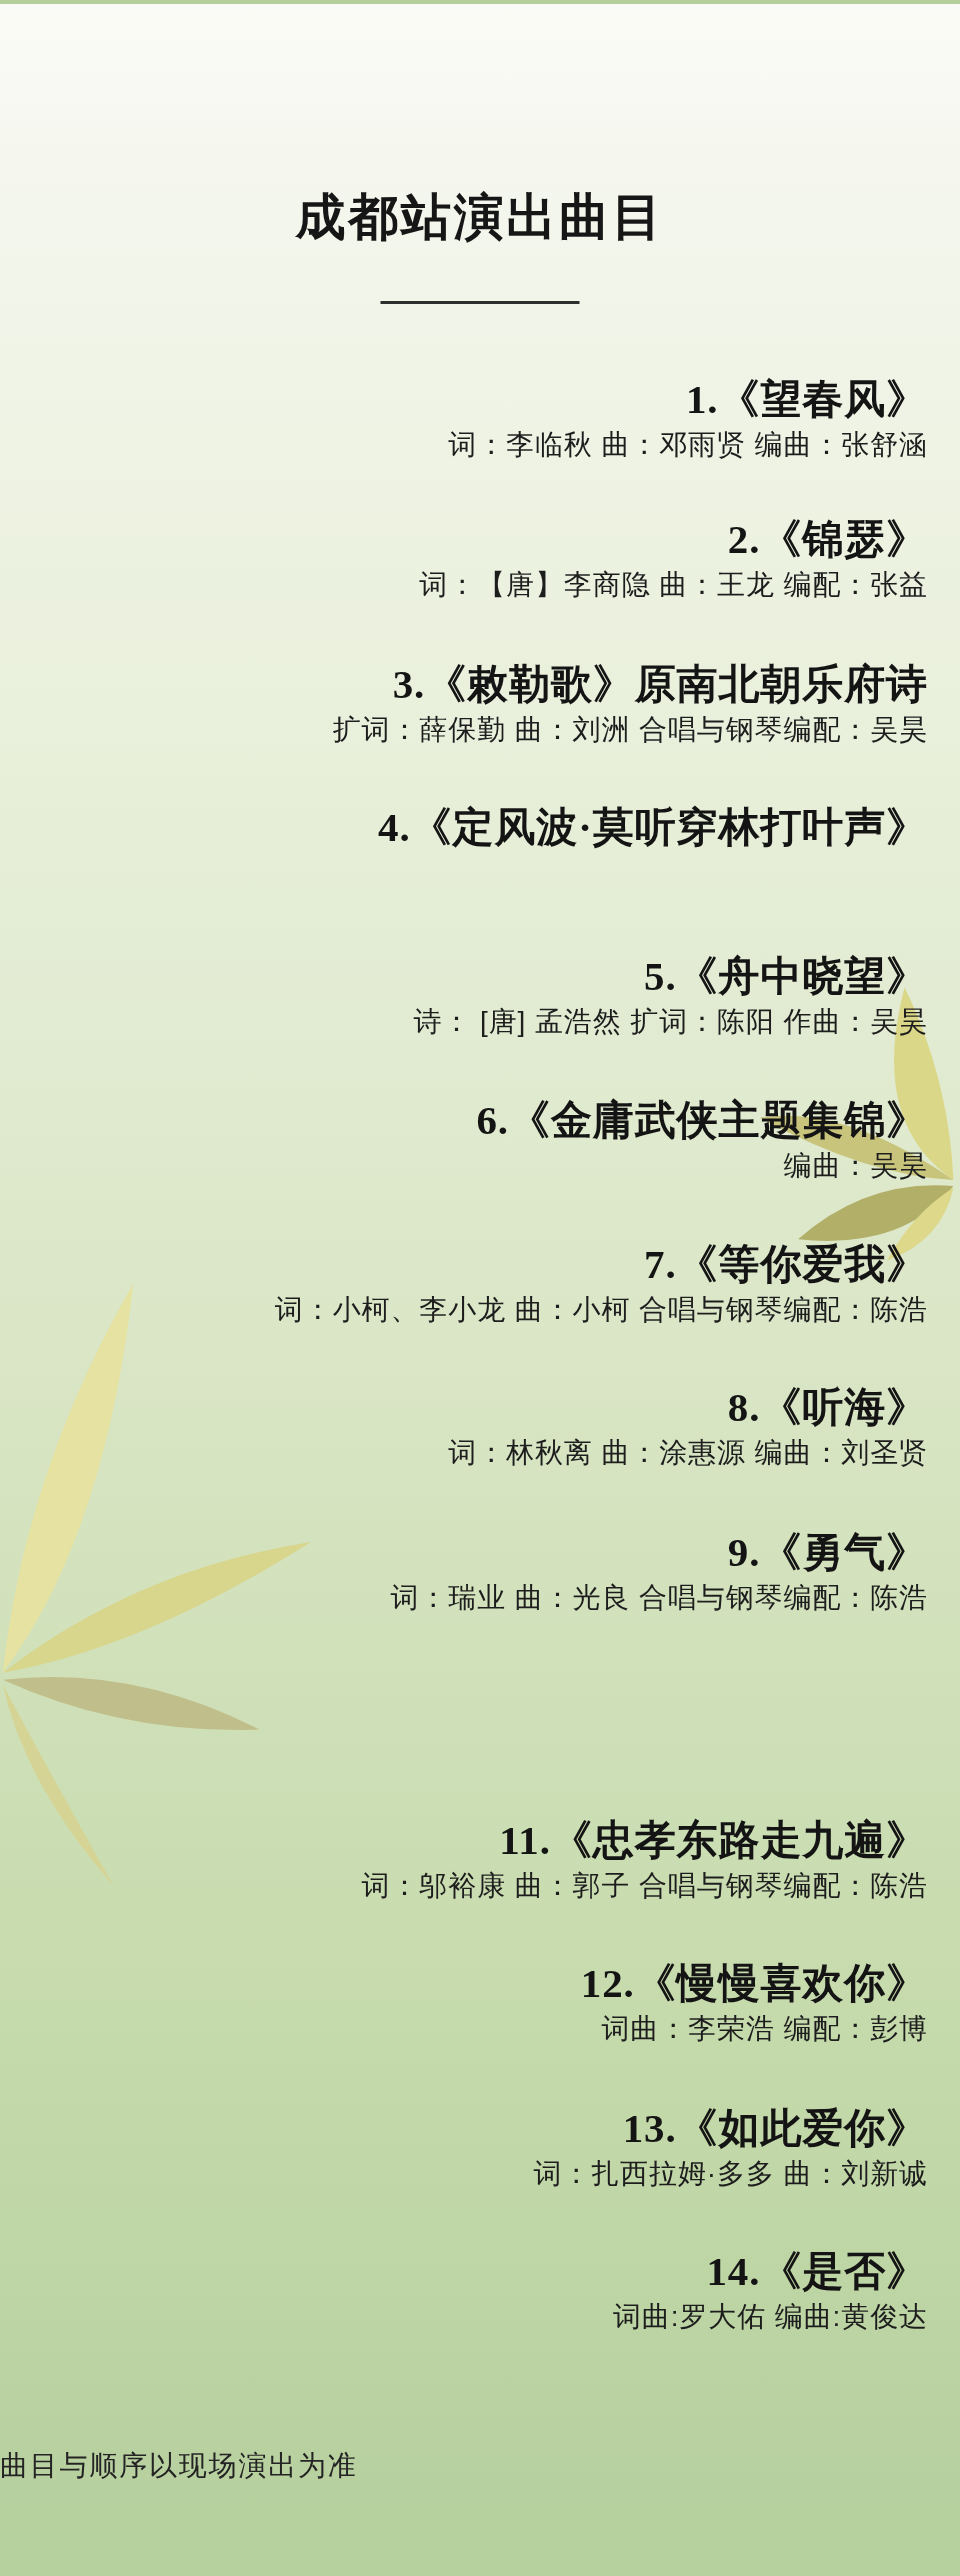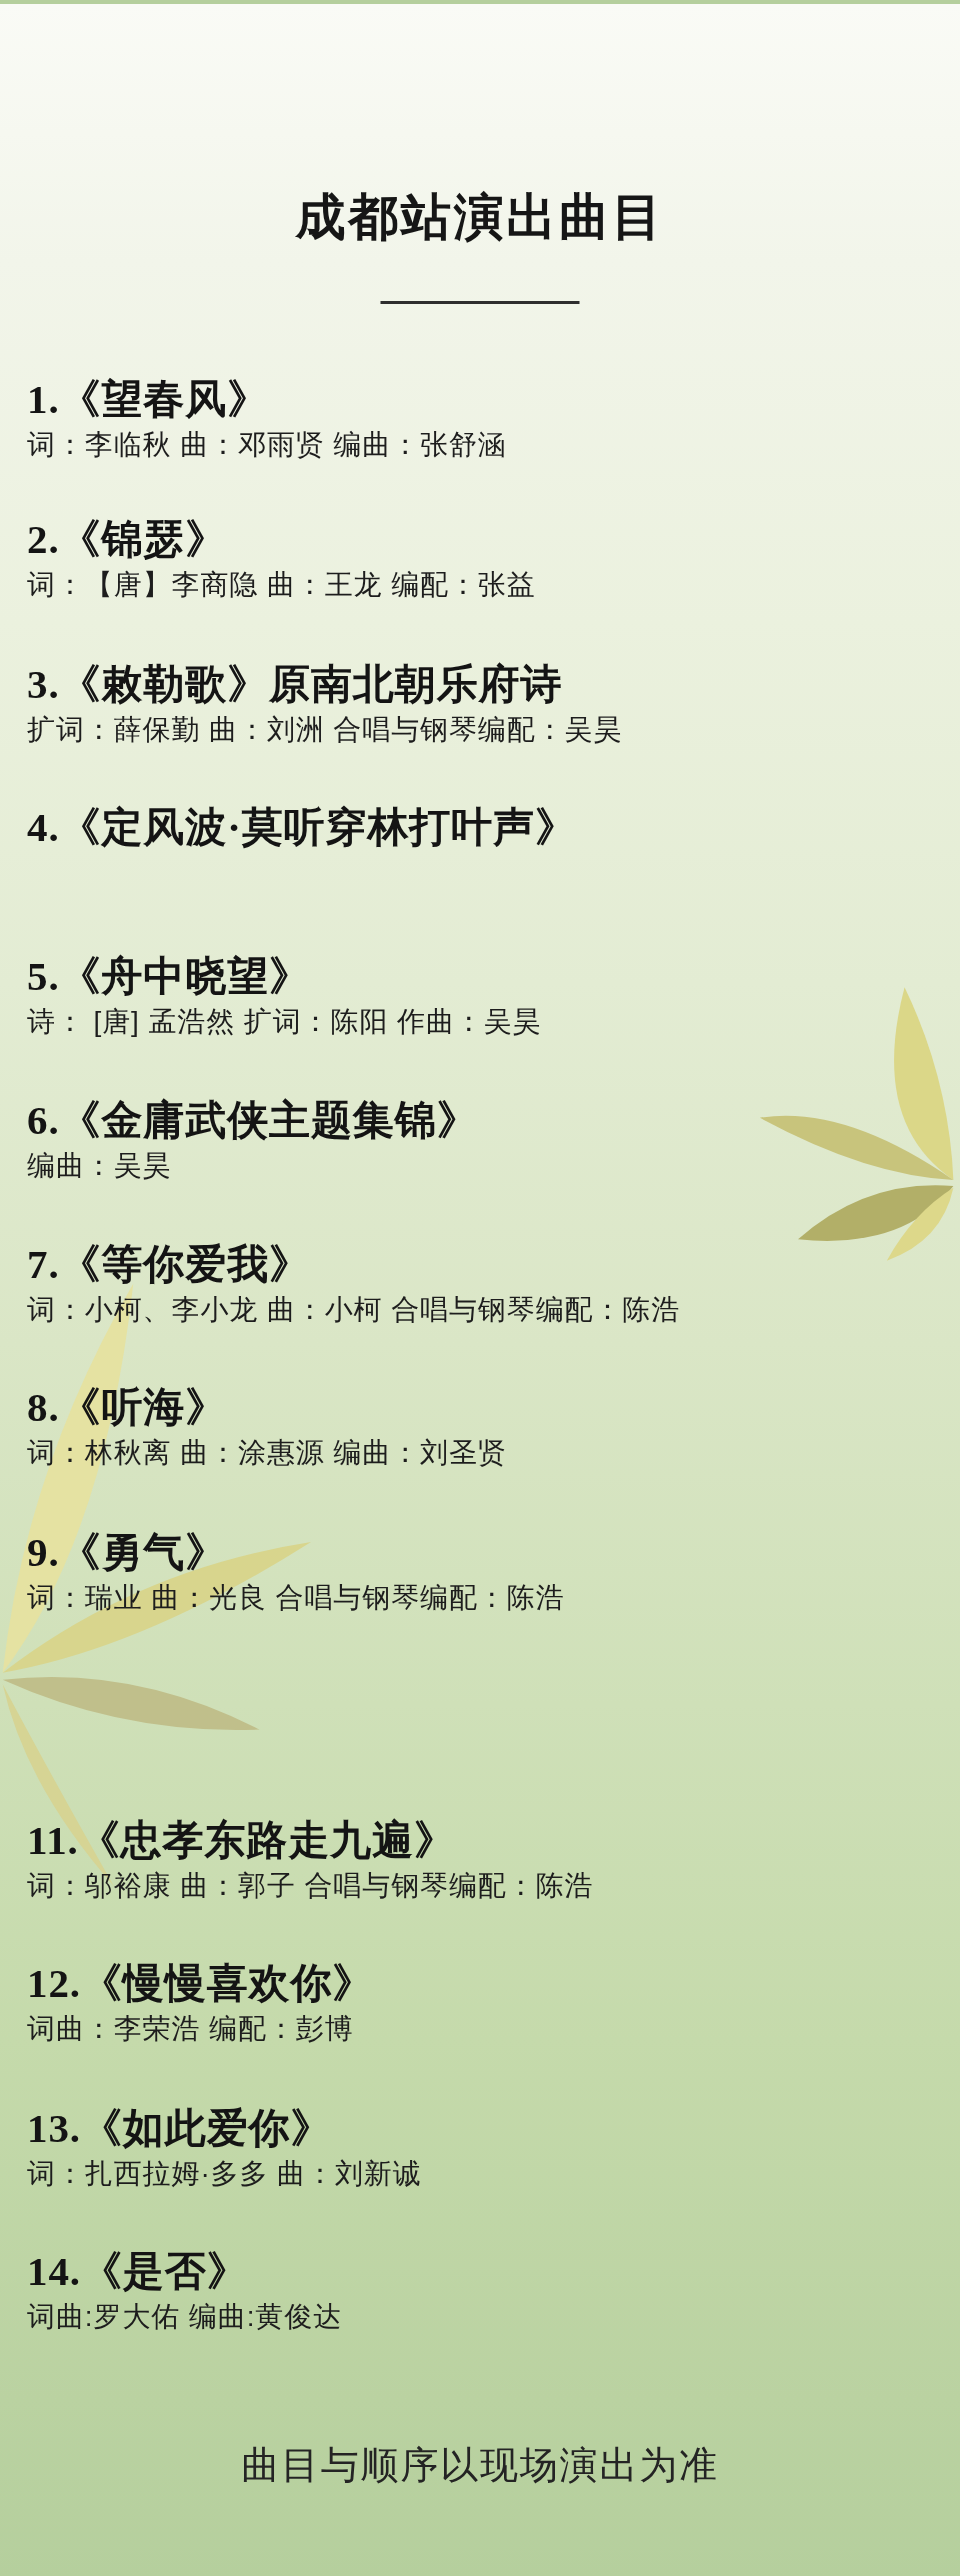--- a/index.html
+++ b/index.html
@@ -28,34 +28,33 @@
     text-align:center;
     font-family:"Liberation Serif","DejaVu Serif",serif;
     font-weight:700;font-size:50px;line-height:60px;
     letter-spacing:2.7px;color:#161616;
   }
   .divider{
     position:absolute;top:297px;left:50%;
     transform:translateX(-50%);
     width:199px;height:2.7px;background:#2e2e2e;
   }
-  .song{position:absolute;left:27px;right:32px;text-align:left;}
+  .song{position:absolute;left:27px;right:32px;text-align:right;}
   .song-title{
     font-family:"Liberation Serif","DejaVu Serif",serif;
     font-weight:700;font-size:41px;line-height:48px;
     letter-spacing:0.9px;color:#141414;
   }
   .song-credits{
     font-size:28px;line-height:43px;
     letter-spacing:0.9px;color:#1d1d1d;
   }
   .footer-note{
     position:absolute;top:2442px;left:0;right:0;
-    text-align:center;
-    font-size:38px;line-height:39px;
+    font-size:28px;line-height:39px;
     letter-spacing:1.8px;color:#242424;
   }
 </style>
 </head>
 <body>
 
 <div class="page">
 
   <svg class="leaves right" width="276" height="293" viewBox="0 0 310 330">
     <path d="M303,233 Q208,168 248,16 Q298,120 303,233 Z" fill="#dbd788"></path>

